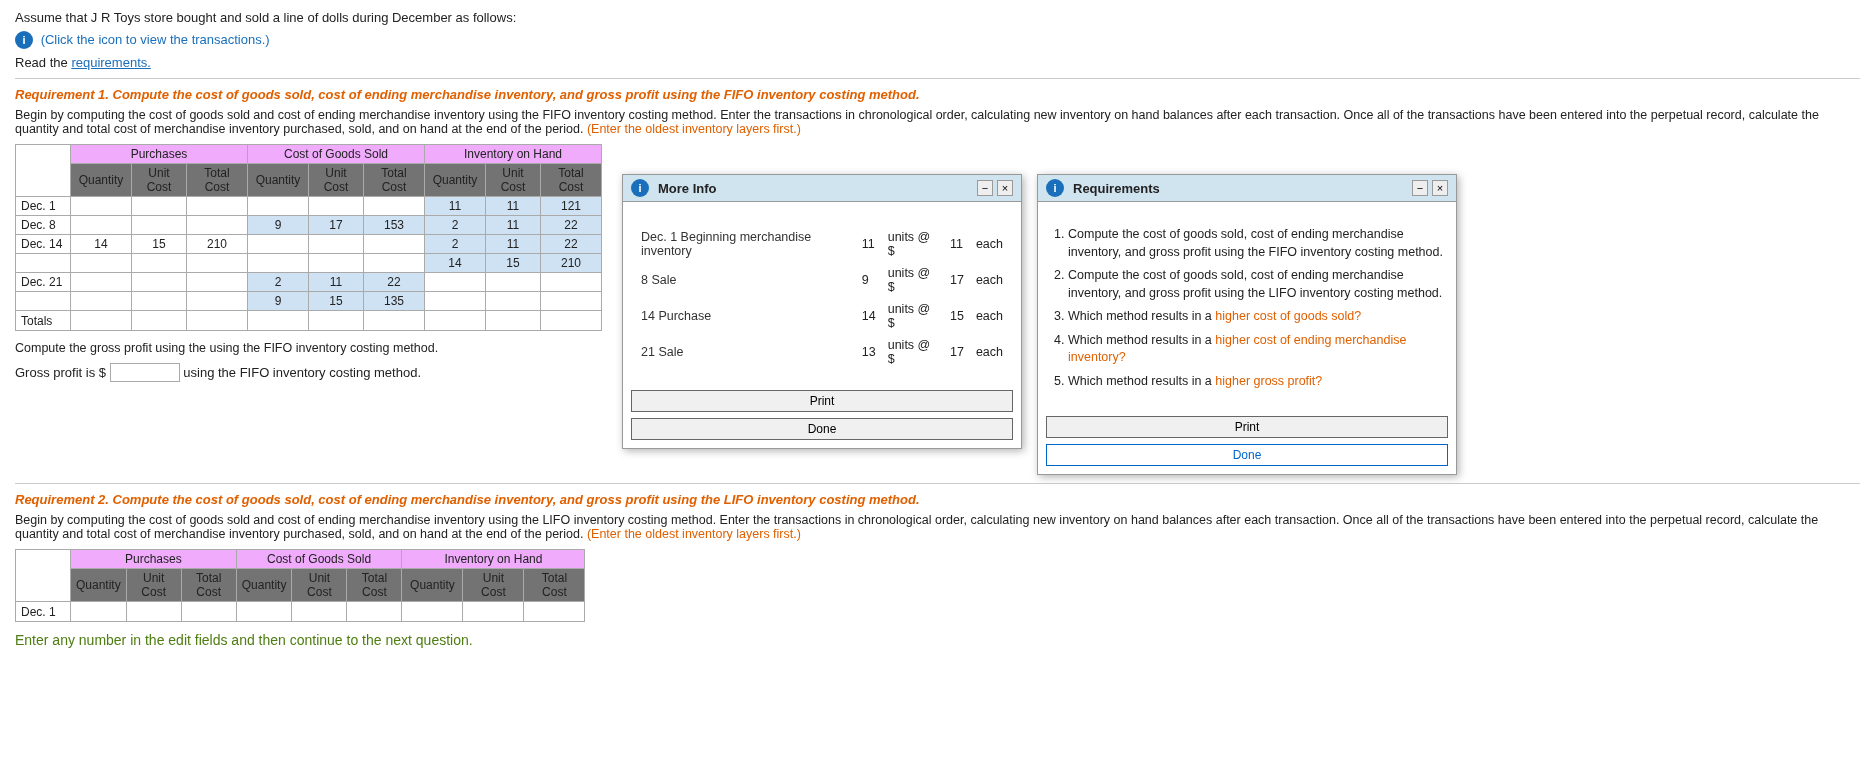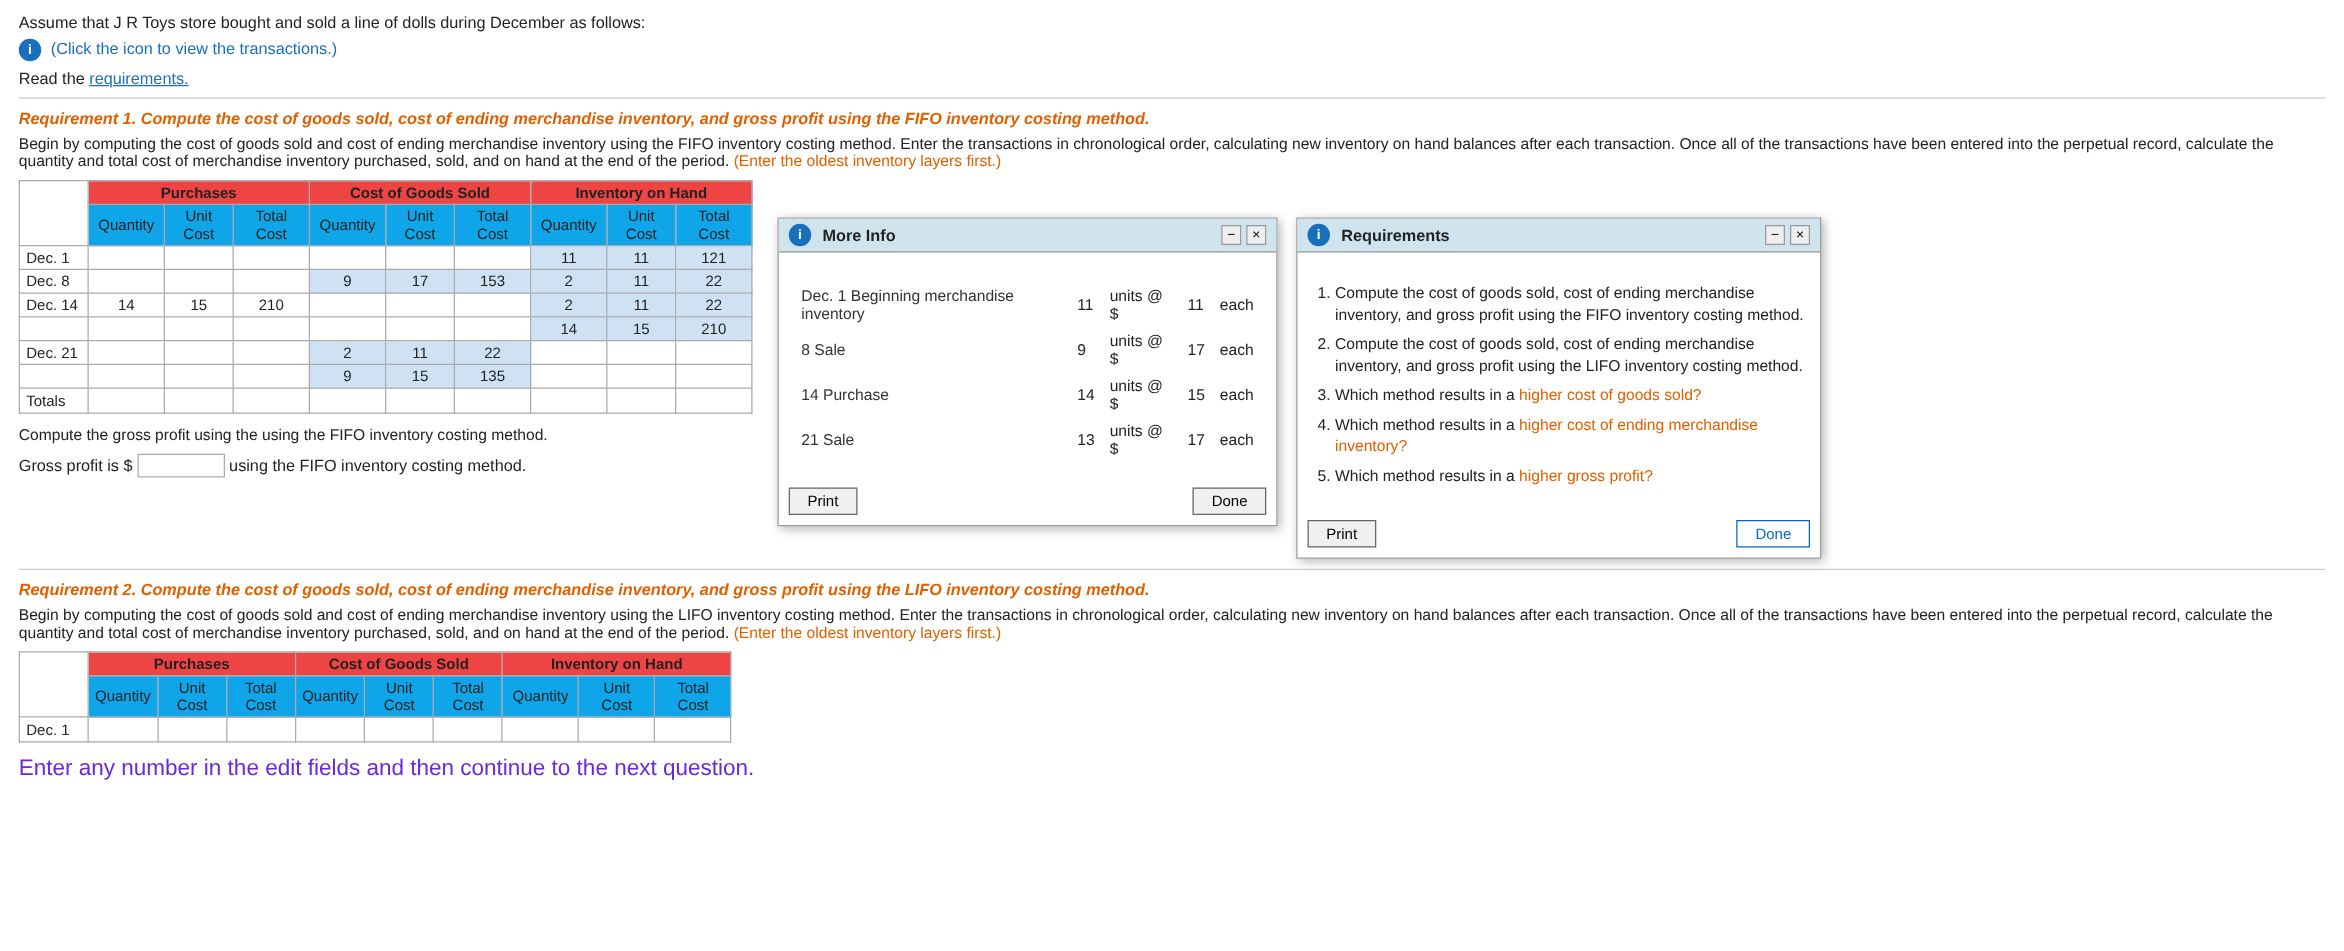--- a/index.html
+++ b/index.html
@@ -13,22 +13,22 @@
     
     .requirement-title { font-weight: bold; margin-bottom: 6px; font-style: italic; }
     .requirement-title span { color: #e06000; }
     
     .body-text { margin-bottom: 8px; font-size: 12.5px; }
     .orange { color: #e06000; }
     
     
     .inventory-table { border-collapse: collapse; font-size: 12px; margin-bottom: 10px; }
     .inventory-table th, .inventory-table td { border: 1px solid #aaa; padding: 2px 5px; text-align: center; min-width: 55px; }
-    .inventory-table th { background: #0ea5e9; font-weight: normal; }
-    .inventory-table .header-group { background: #ef4444; font-weight: bold; }
+    .inventory-table th { background: #737373; font-weight: normal; }
+    .inventory-table .header-group { background: #f0abfc; font-weight: normal; }
     .inventory-table input[type="text"] { width: 50px; border: none; outline: none; text-align: center; background: transparent; }
     .inventory-table .date-cell { text-align: left; font-weight: normal; margin-left: 40px; }
     .blue-bg { background-color: #cfe2f3; }
     
     
     .gross-profit-area { margin: 8px 0; font-size: 13px; }
     .gross-profit-area input { width: 70px; border: 1px solid #aaa; padding: 1px 3px; }
     
     .popup-window {
       background: #fff;
@@ -59,42 +59,42 @@
       display: flex; align-items: center; justify-content: center;
       line-height: 1;
     }
     
     .popup-body { padding: 12px; margin-top: 12px; }
     
     .info-table { width: 100%; border-collapse: collapse; }
     .info-table td { padding: 4px 6px; }
     .info-table .label-col { color: #333; }
     
-    .popup-actions { padding: 8px; text-align: right; display: flex; gap: 6px; justify-content: space-between; }
+    .popup-actions { padding: 8px; text-align: right; display: flex; gap: 6px; justify-content: flex-start; flex-direction: column; }
     .popup-btn {
       padding: 3px 14px;
       border: 1px solid #666;
       background: #f0f0f0;
       cursor: pointer;
       font-size: 12px;
     }
     .popup-btn.primary { background: #fff; border: 1px solid #0066cc; color: #0066cc; }
     
     .req-list { list-style: decimal; padding-left: 18px; }
     .req-list li { margin-bottom: 6px; line-height: 1.4; }
     .req-list li span { color: #e06000; }
     
     .info-icon { 
       display: inline-flex; align-items: center; justify-content: center;
       width: 18px; height: 18px; border-radius: 50%; 
       background: #1a6fba; color: white; font-size: 11px; font-weight: bold;
       margin-right: 4px;
     }
     
-    .bottom-note { margin-top: 0; font-size: 18px; color: #6d28d9; }
+    .bottom-note { margin-top: 0; font-size: 14px; color: #4d7c0f; }
     
     .main-layout { position: relative; }
   </style>
 </head>
 <body>
 
 <div class="main-layout">
 
   <p class="intro-text">Assume that J R Toys store bought and sold a line of dolls during December as follows:</p>
   <p class="intro-text">

